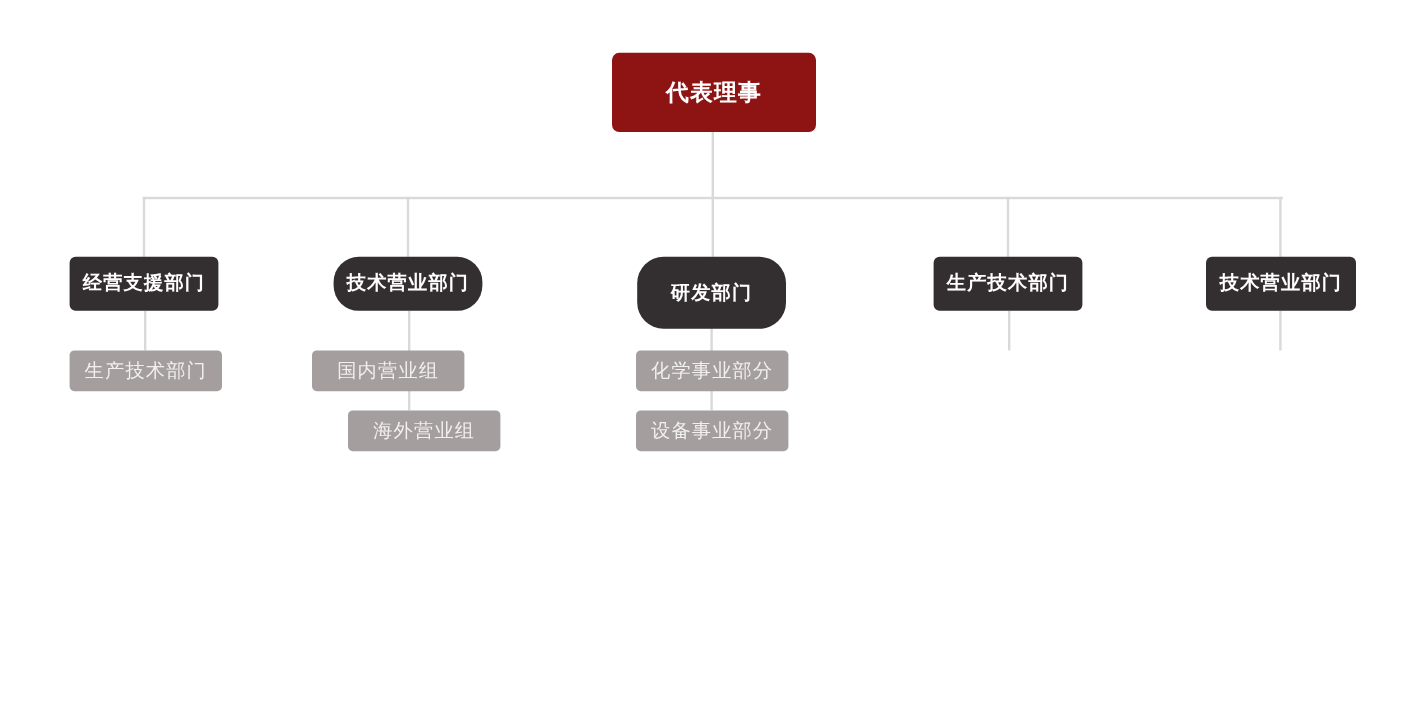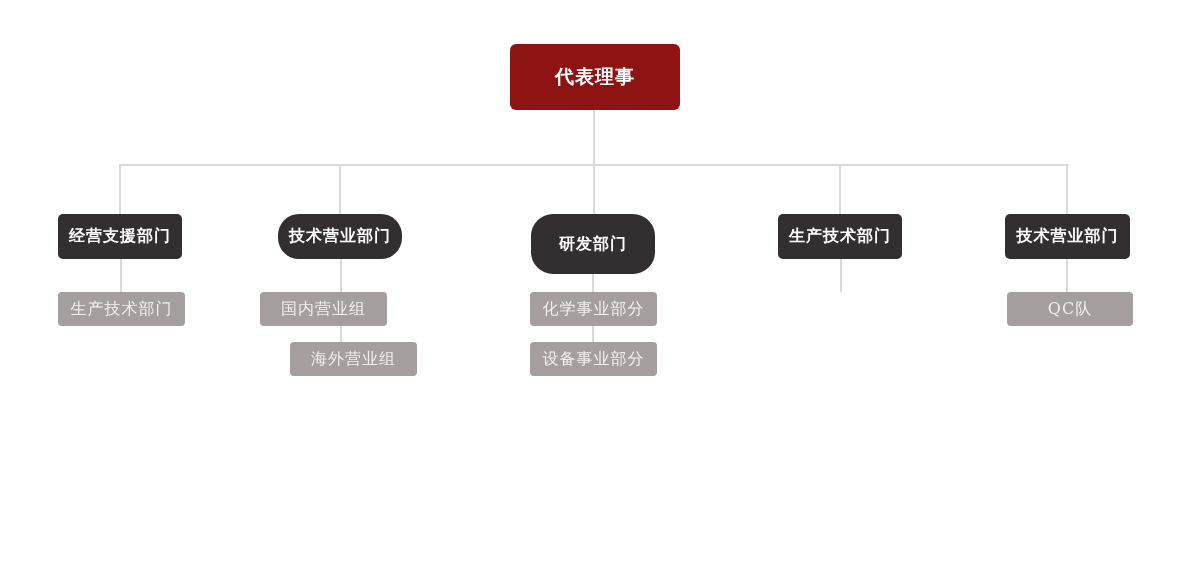--- a/index.html
+++ b/index.html
@@ -73,15 +73,14 @@
   <div class="node dept-node" style="left:278px; top:214px; width:124px; height:45px;border-radius:21px;">技术营业部门</div>
   <div class="node dept-node" style="left:531px; top:214px; width:124px; height:60px;border-radius:22px;">研发部门</div>
   <div class="node dept-node" style="left:778px; top:214px; width:124px; height:45px;">生产技术部门</div>
   <div class="node dept-node" style="left:1005px; top:214px; width:125px; height:45px;">技术营业部门</div>
 
   <div class="node team-node" style="left:58px; top:292px; width:127px; height:34px;">生产技术部门</div>
   <div class="node team-node" style="left:260px; top:292px; width:127px; height:34px;">国内营业组</div>
   <div class="node team-node" style="left:278px; top:342px; width:127px; height:34px;margin-left:12px;">海外营业组</div>
   <div class="node team-node" style="left:530px; top:292px; width:127px; height:34px;">化学事业部分</div>
   <div class="node team-node" style="left:530px; top:342px; width:127px; height:34px;">设备事业部分</div>
-  <div class="node team-node" style="left:1007px; top:292px; width:126px; height:34px;">QC队</div>
 
 </div>
 
 </body></html>

